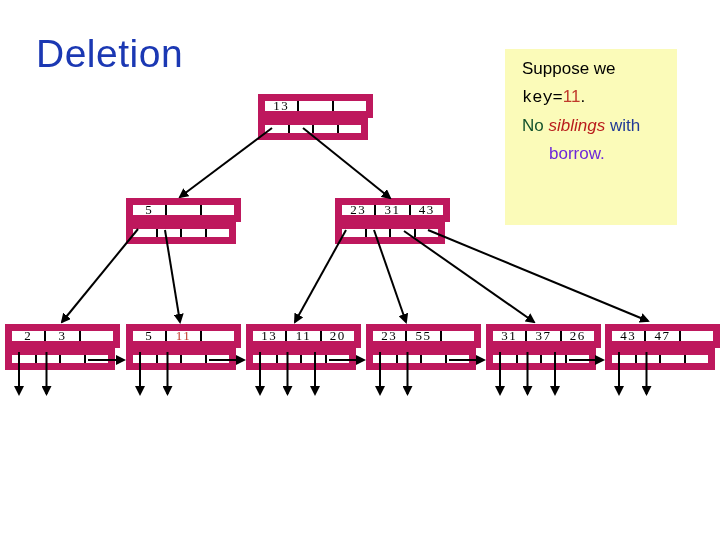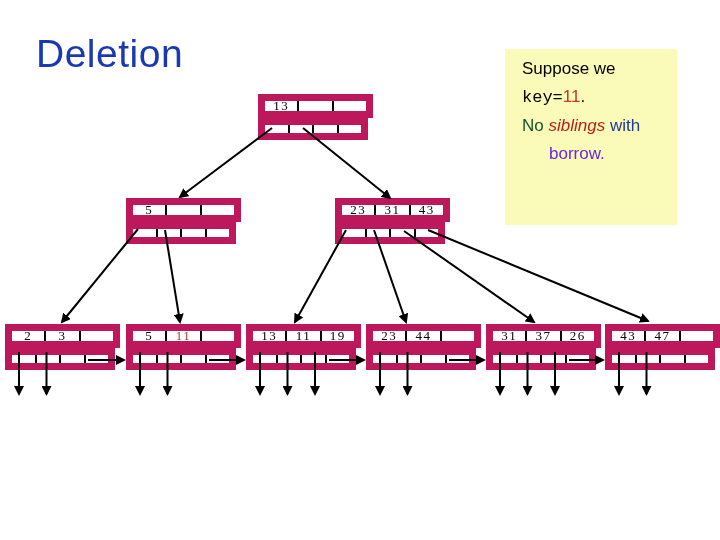--- a/index.html
+++ b/index.html
@@ -94,31 +94,31 @@
       </div>
       <div class="row" style="left: 126px; top: 330px; width: 110px; height: 22px;">
         <div class="cell"></div>
         <div class="cell"></div>
         <div class="cell"></div>
         <div class="cell"></div>
       </div>
       <div class="row" style="left: 246px; top: 306px; width: 115px; height: 24px;">
         <div class="cell">13</div>
         <div class="cell">11</div>
-        <div class="cell">19</div>
+        <div class="cell">20</div>
       </div>
       <div class="row" style="left: 246px; top: 330px; width: 110px; height: 22px;">
         <div class="cell"></div>
         <div class="cell"></div>
         <div class="cell"></div>
         <div class="cell"></div>
       </div>
       <div class="row" style="left: 366px; top: 306px; width: 115px; height: 24px;">
         <div class="cell">23</div>
-        <div class="cell">44</div>
+        <div class="cell">55</div>
         <div class="cell"></div>
       </div>
       <div class="row" style="left: 366px; top: 330px; width: 110px; height: 22px;">
         <div class="cell"></div>
         <div class="cell"></div>
         <div class="cell"></div>
         <div class="cell"></div>
       </div>
       <div class="row" style="left: 486px; top: 306px; width: 115px; height: 24px;">
         <div class="cell">31</div>

